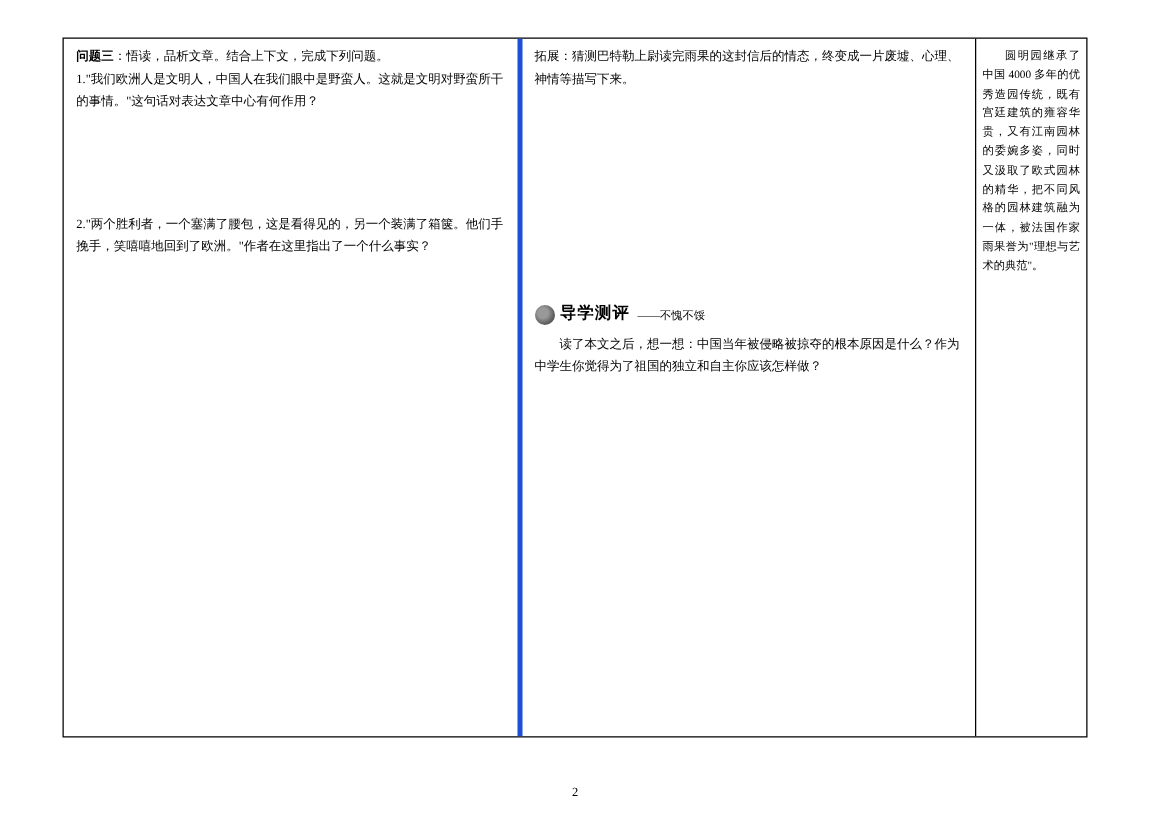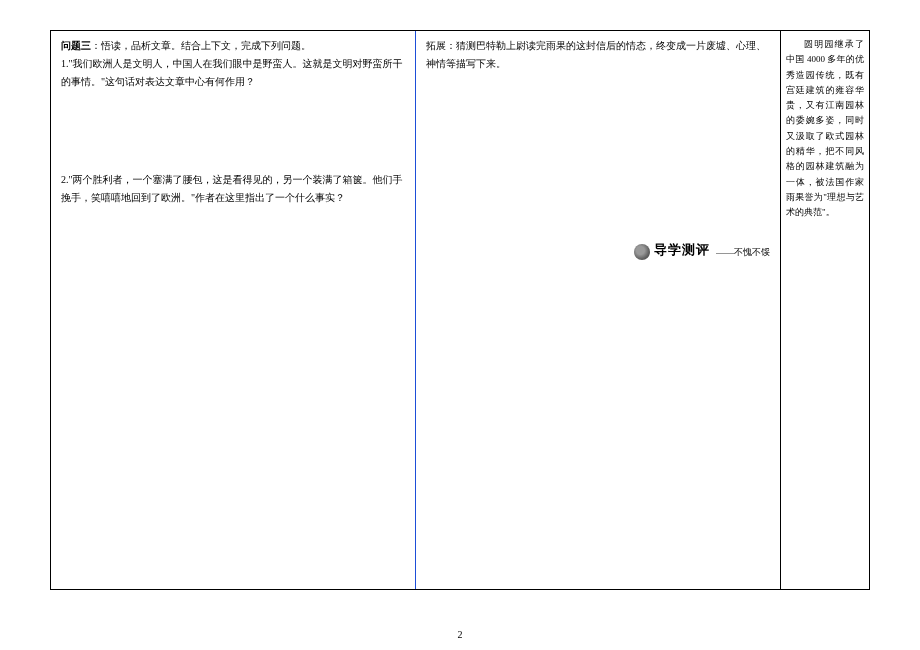--- a/index.html
+++ b/index.html
@@ -21,21 +21,21 @@
       padding: 30px 50px 20px 50px;
       position: relative;
     }
     .content-area {
       display: flex;
       border: 1px solid #000;
       height: 560px;
     }
     .col-left {
       flex: 1;
-      border-right: 1px solid #1d4ed8;
+      border-right: 4px solid #1d4ed8;
       padding: 6px 10px;
       line-height: 1.8;
       font-family: Liberation Serif, serif;
     }
     .col-middle {
       flex: 1;
       border-right: 1px solid #000;
       padding: 6px 10px;
       line-height: 1.8;
       position: relative;
@@ -60,21 +60,21 @@
       margin-bottom: 0;
     }
     .page-number {
       position: absolute;
       bottom: 10px;
       left: 50%;
       transform: translateX(-50%);
       font-size: 10px;
     }
     .eval-section {
-      text-align: right;
+      text-align: left;
       margin-top: 165px;
       margin-bottom: 6px;
     }
     .eval-title {
       font-weight: bold;
       font-size: 13px;
       letter-spacing: 1px;
     }
     .eval-sub {
       font-size: 9px;
@@ -118,20 +118,21 @@
 
     <div class="col-middle">
       <div>
         <span class="tuozhan-title">拓展</span><span>：猜测巴特勒上尉读完雨果的这封信后的情态，终变成一片废墟、心理、神情等描写下来。</span>
       </div>
 
       <div class="eval-section">
         <span class="eval-logo"></span>
         <span class="eval-title">导学测评</span><span class="eval-sub">——不愧不馁</span>
       </div>
+      <div class="indent">读了本文之后，想一想：中国当年被侵略被掠夺的根本原因是什么？作为中学生你觉得为了祖国的独立和自主你应该怎样做？</div>
     </div>
 
     <div class="col-right">
       <div class="side-para indent">圆明园继承了中国 4000 多年的优秀造园传统，既有宫廷建筑的雍容华贵，又有江南园林的委婉多姿，同时又汲取了欧式园林的精华，把不同风格的园林建筑融为一体，被法国作家雨果誉为"理想与艺术的典范"。</div>
     </div>
   </div>
   <div class="page-number">2</div>
 </div>
 
 </body></html>

